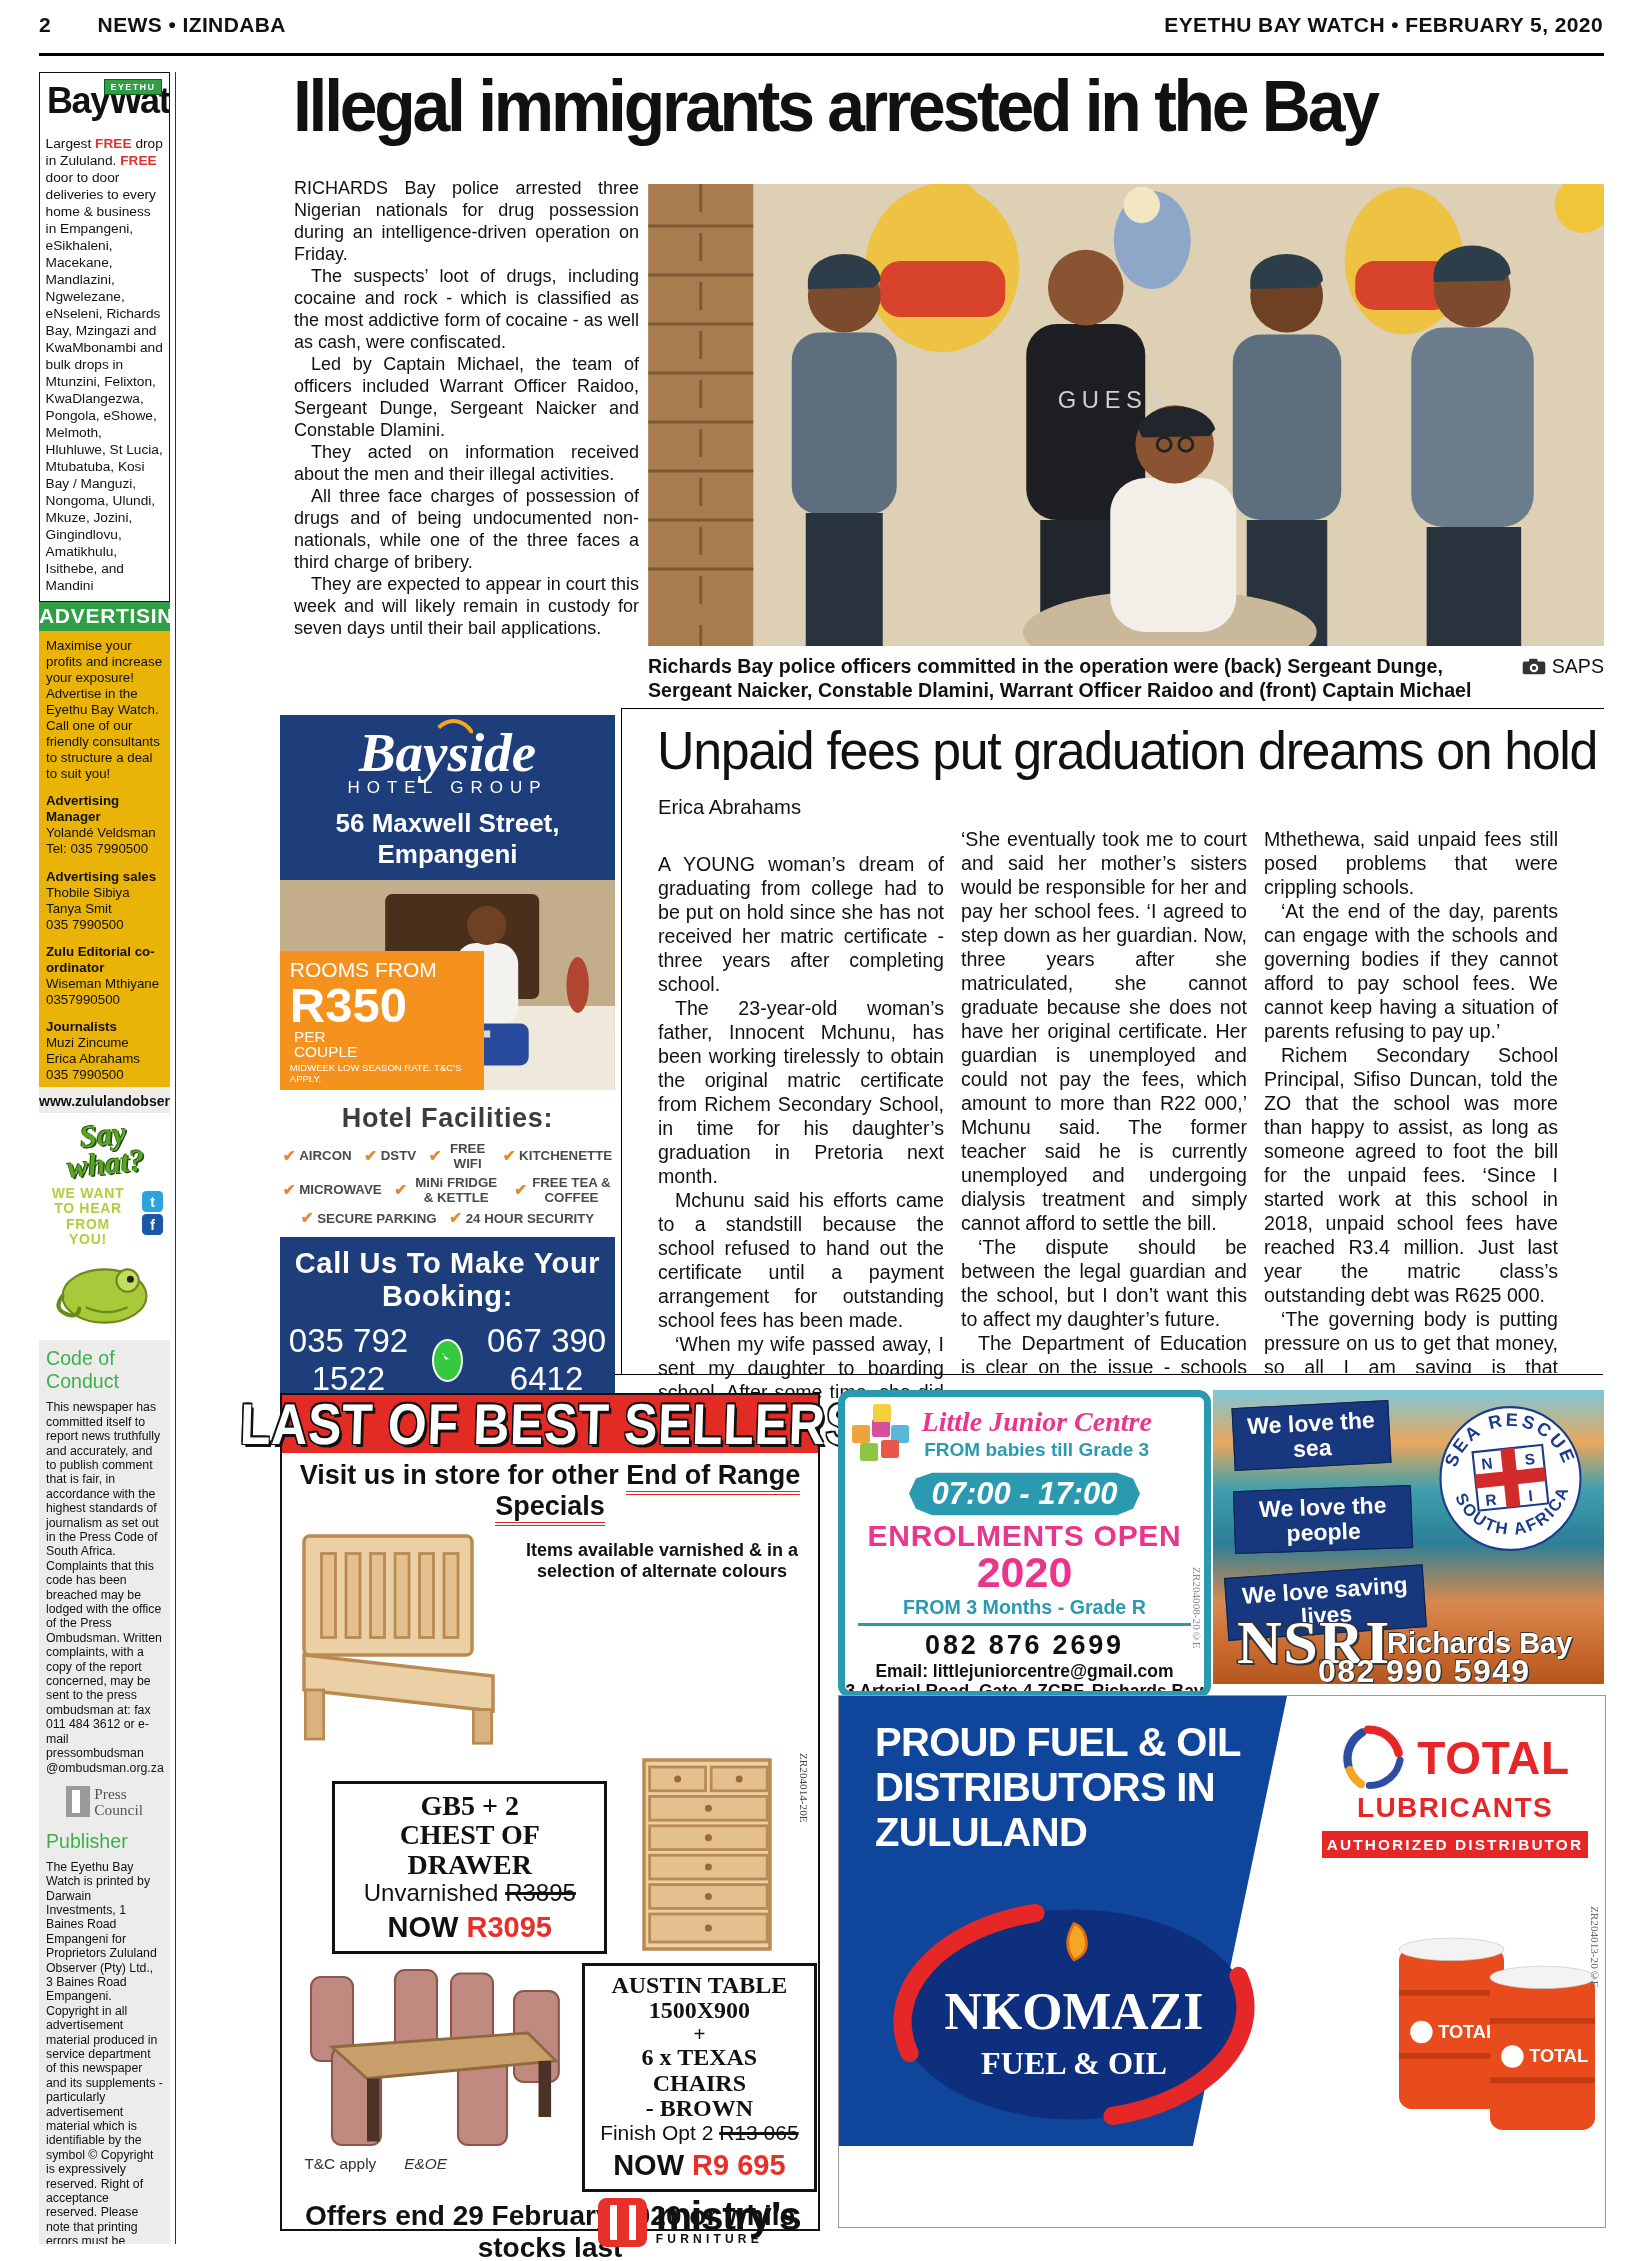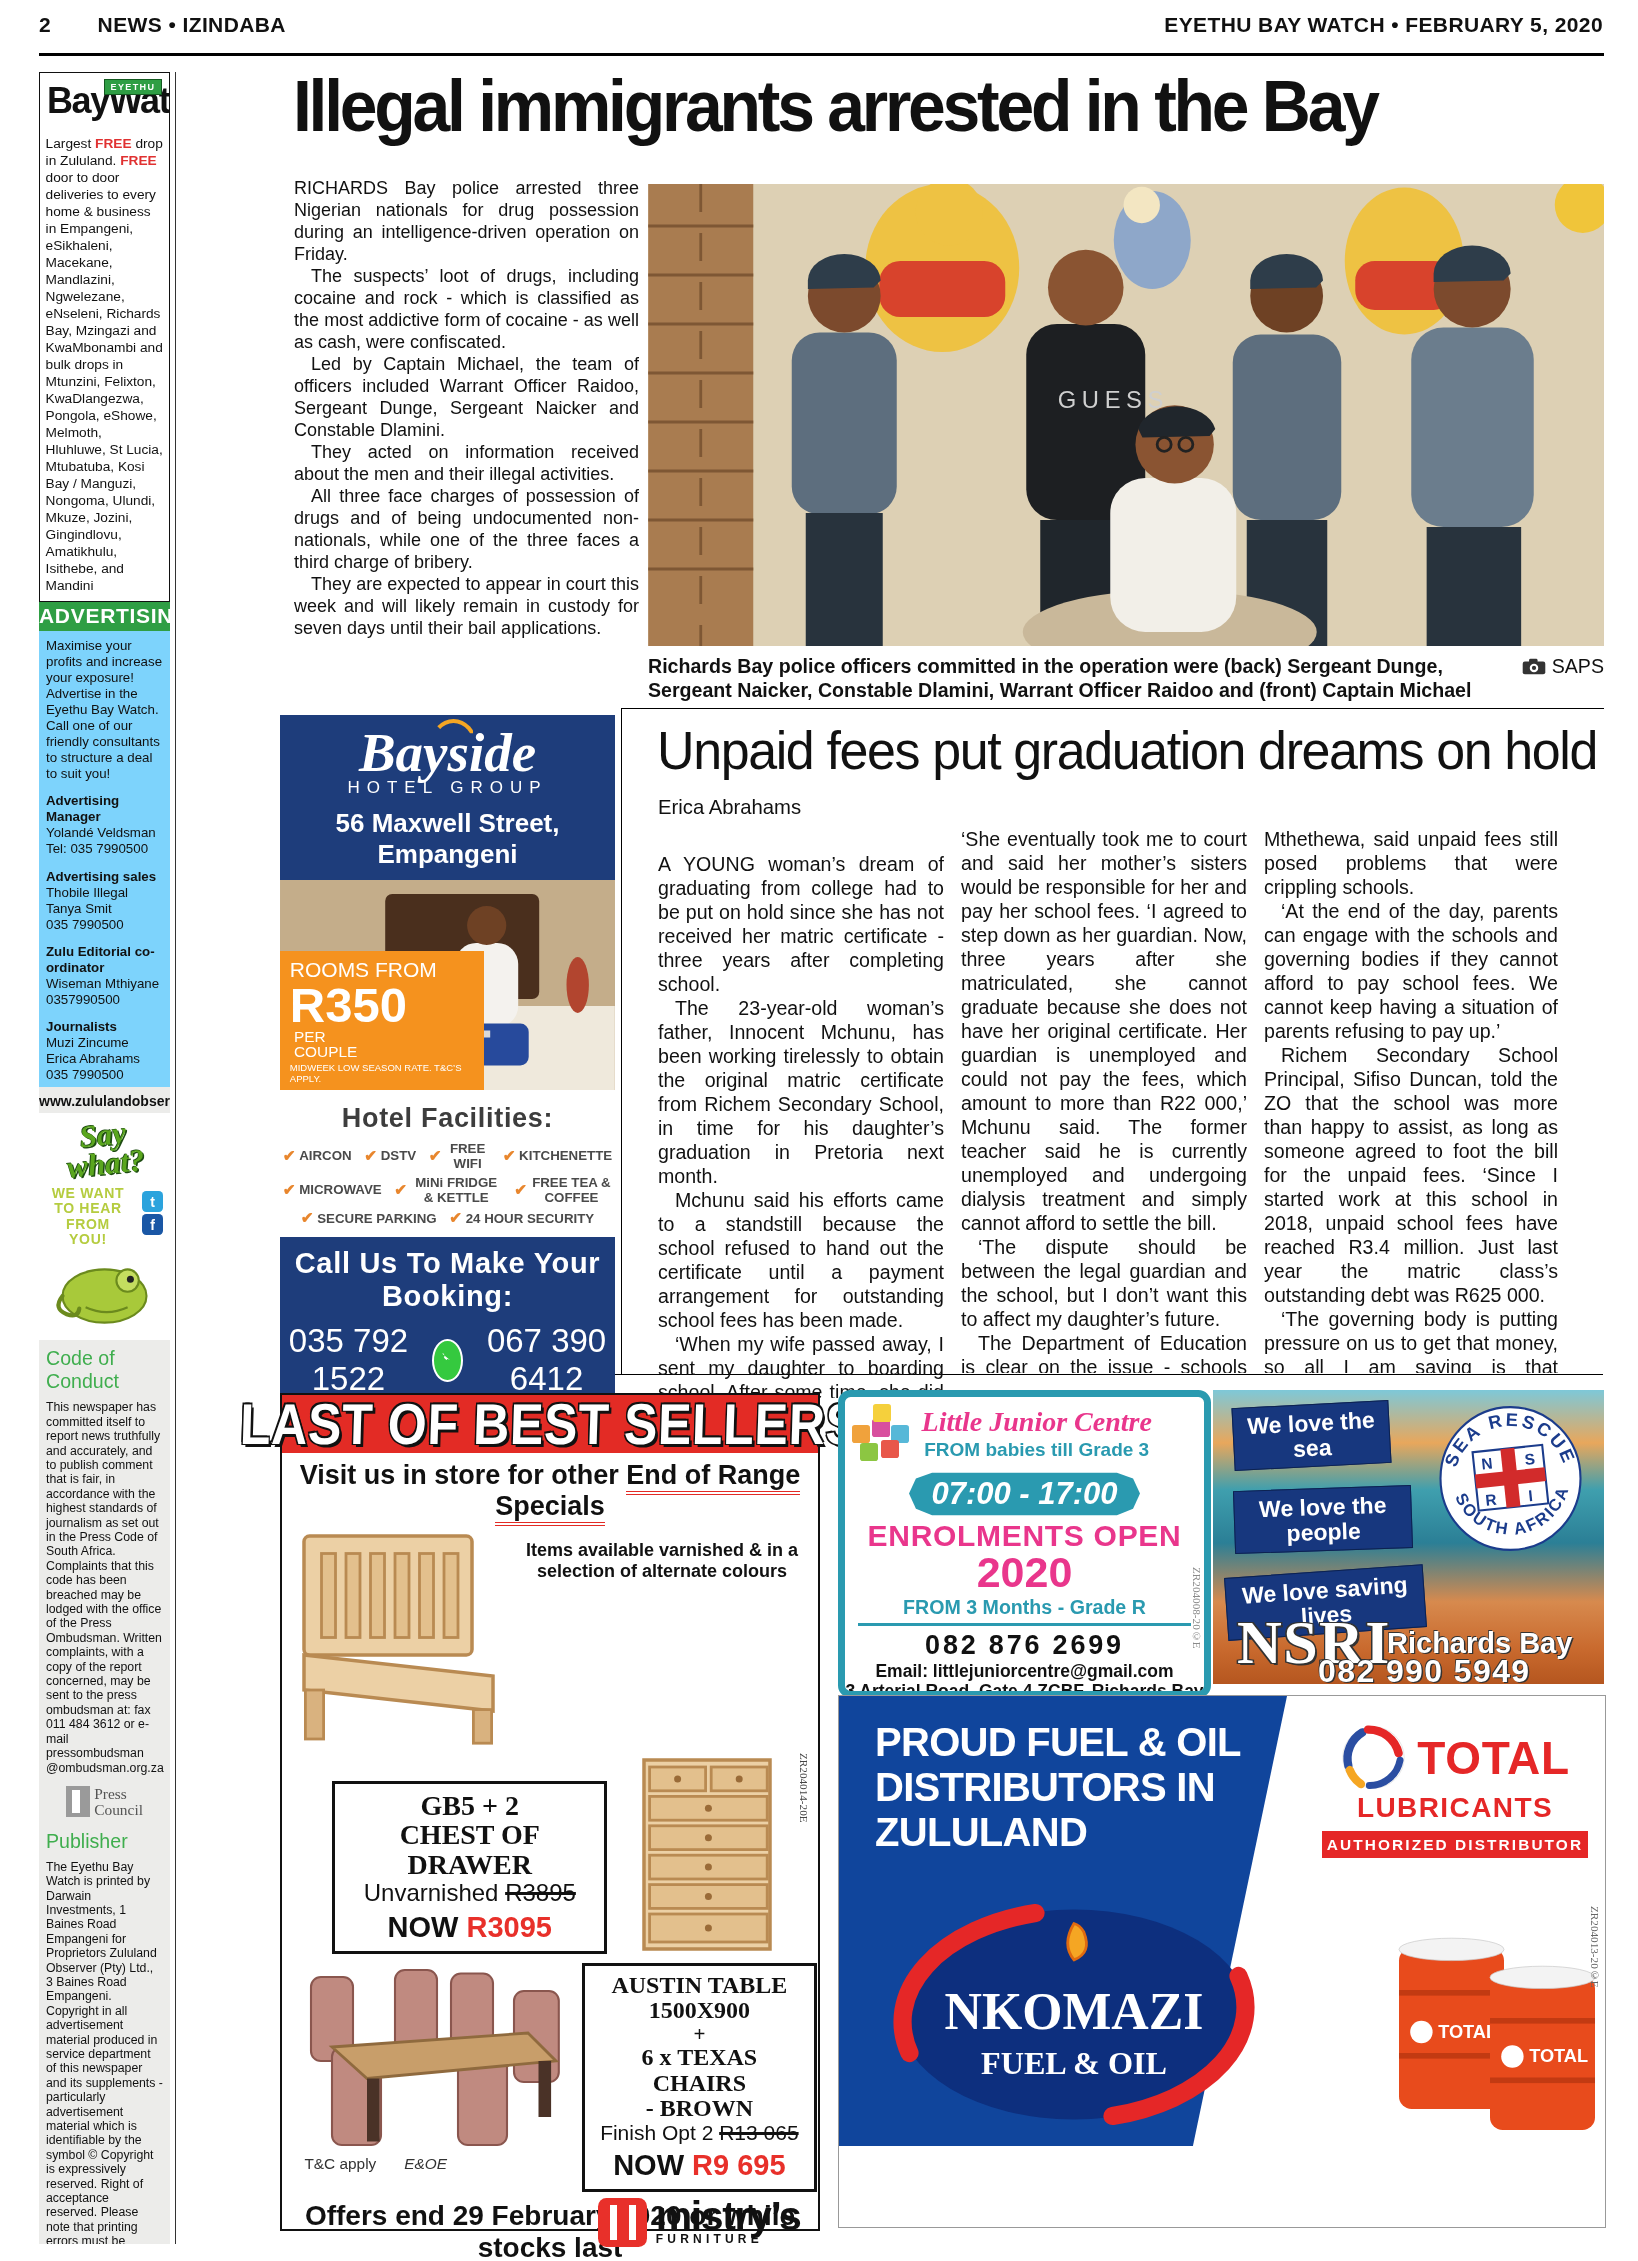--- a/index.html
+++ b/index.html
@@ -14,21 +14,21 @@
   #sidebar{left:39px;top:72px;width:131px;height:2172px;display:flex;flex-direction:column;overflow:hidden;}
   .sb-box{border:1.4px solid #111;background:#fff;padding:4.2px 5.6px 7px;}
   .bw-logo{position:relative;padding:2.8px 1.4px 1.4px;}
   .bw-main{font-size:36px;font-weight:bold;letter-spacing:-1.4px;transform:scaleY(1.25);transform-origin:top left;white-space:nowrap;}
   .bw-tag{position:absolute;top:1.4px;right:1.4px;background:#2f9e44;color:#fff;font-size:9px;font-weight:bold;
           padding:2.1px 5.6px;letter-spacing:1.4px;border:0.7px solid #145a20;}
   .sb-dist{font-size:13.7px;line-height:17px;margin-top:11.2px;font-weight:500;}
   .red{color:#e03131;font-weight:bold;}
   .adv-bar{background:#2f9e44;color:#fff;font-weight:bold;font-size:21px;text-align:center;
            padding:2.8px 0;letter-spacing:0.7px;transform-origin:left top;}
-  .sb-gray{background:#7dd3fc;padding:7px 7px 4.2px;font-size:13.3px;line-height:16px;}
+  .sb-gray{background:#eab308;padding:7px 7px 4.2px;font-size:13.3px;line-height:16px;}
   .sb-contact{margin-top:11.2px;}
   .sb-contact .h{font-weight:bold;}
   .sb-web{font-weight:bold;text-align:center;font-size:14px;padding:5.6px 0 4.2px;background:#ececea;}
   .green-strip{height:9.8px;background:#2f9e44;}
   .say{background:#fff;padding:7px 4.2px;text-align:center;}
   .say-script{font-family:"Liberation Serif",serif;font-style:italic;font-weight:bold;font-size:31px;
               color:#5aa61e;text-shadow:1.4px 1.4px 0 #1e4d12,-0.7px -0.7px 0 #1e4d12;line-height:.95;transform:rotate(-6deg);}
   .say-cta{color:#b5cc3f;font-weight:bold;font-size:14px;line-height:15.4px;margin-top:7px;letter-spacing:0.7px;}
   .say-row{display:flex;align-items:center;justify-content:space-between;padding:0 2.8px;}
   .soc{width:21px;height:21px;border-radius:4.2px;color:#fff;font-weight:bold;font-size:14px;
@@ -181,21 +181,21 @@
     <div class="sb-gray">
       <div>Maximise your profits and increase your exposure! Advertise in the Eyethu Bay Watch. Call one of our friendly consultants to structure a deal to suit you!</div>
 
       <div class="sb-contact">
         <div class="h">Advertising Manager</div>
         <div>Yolandé Veldsman</div>
         <div>Tel: 035 7990500</div>
       </div>
       <div class="sb-contact">
         <div class="h">Advertising sales</div>
-        <div>Thobile Illegal</div>
+        <div>Thobile Sibiya</div>
         <div>Tanya Smit</div>
         <div>035 7990500</div>
       </div>
       <div class="sb-contact">
         <div class="h">Zulu Editorial co-ordinator</div>
         <div>Wiseman Mthiyane</div>
         <div>0357990500</div>
       </div>
       <div class="sb-contact">
         <div class="h">Journalists</div>

